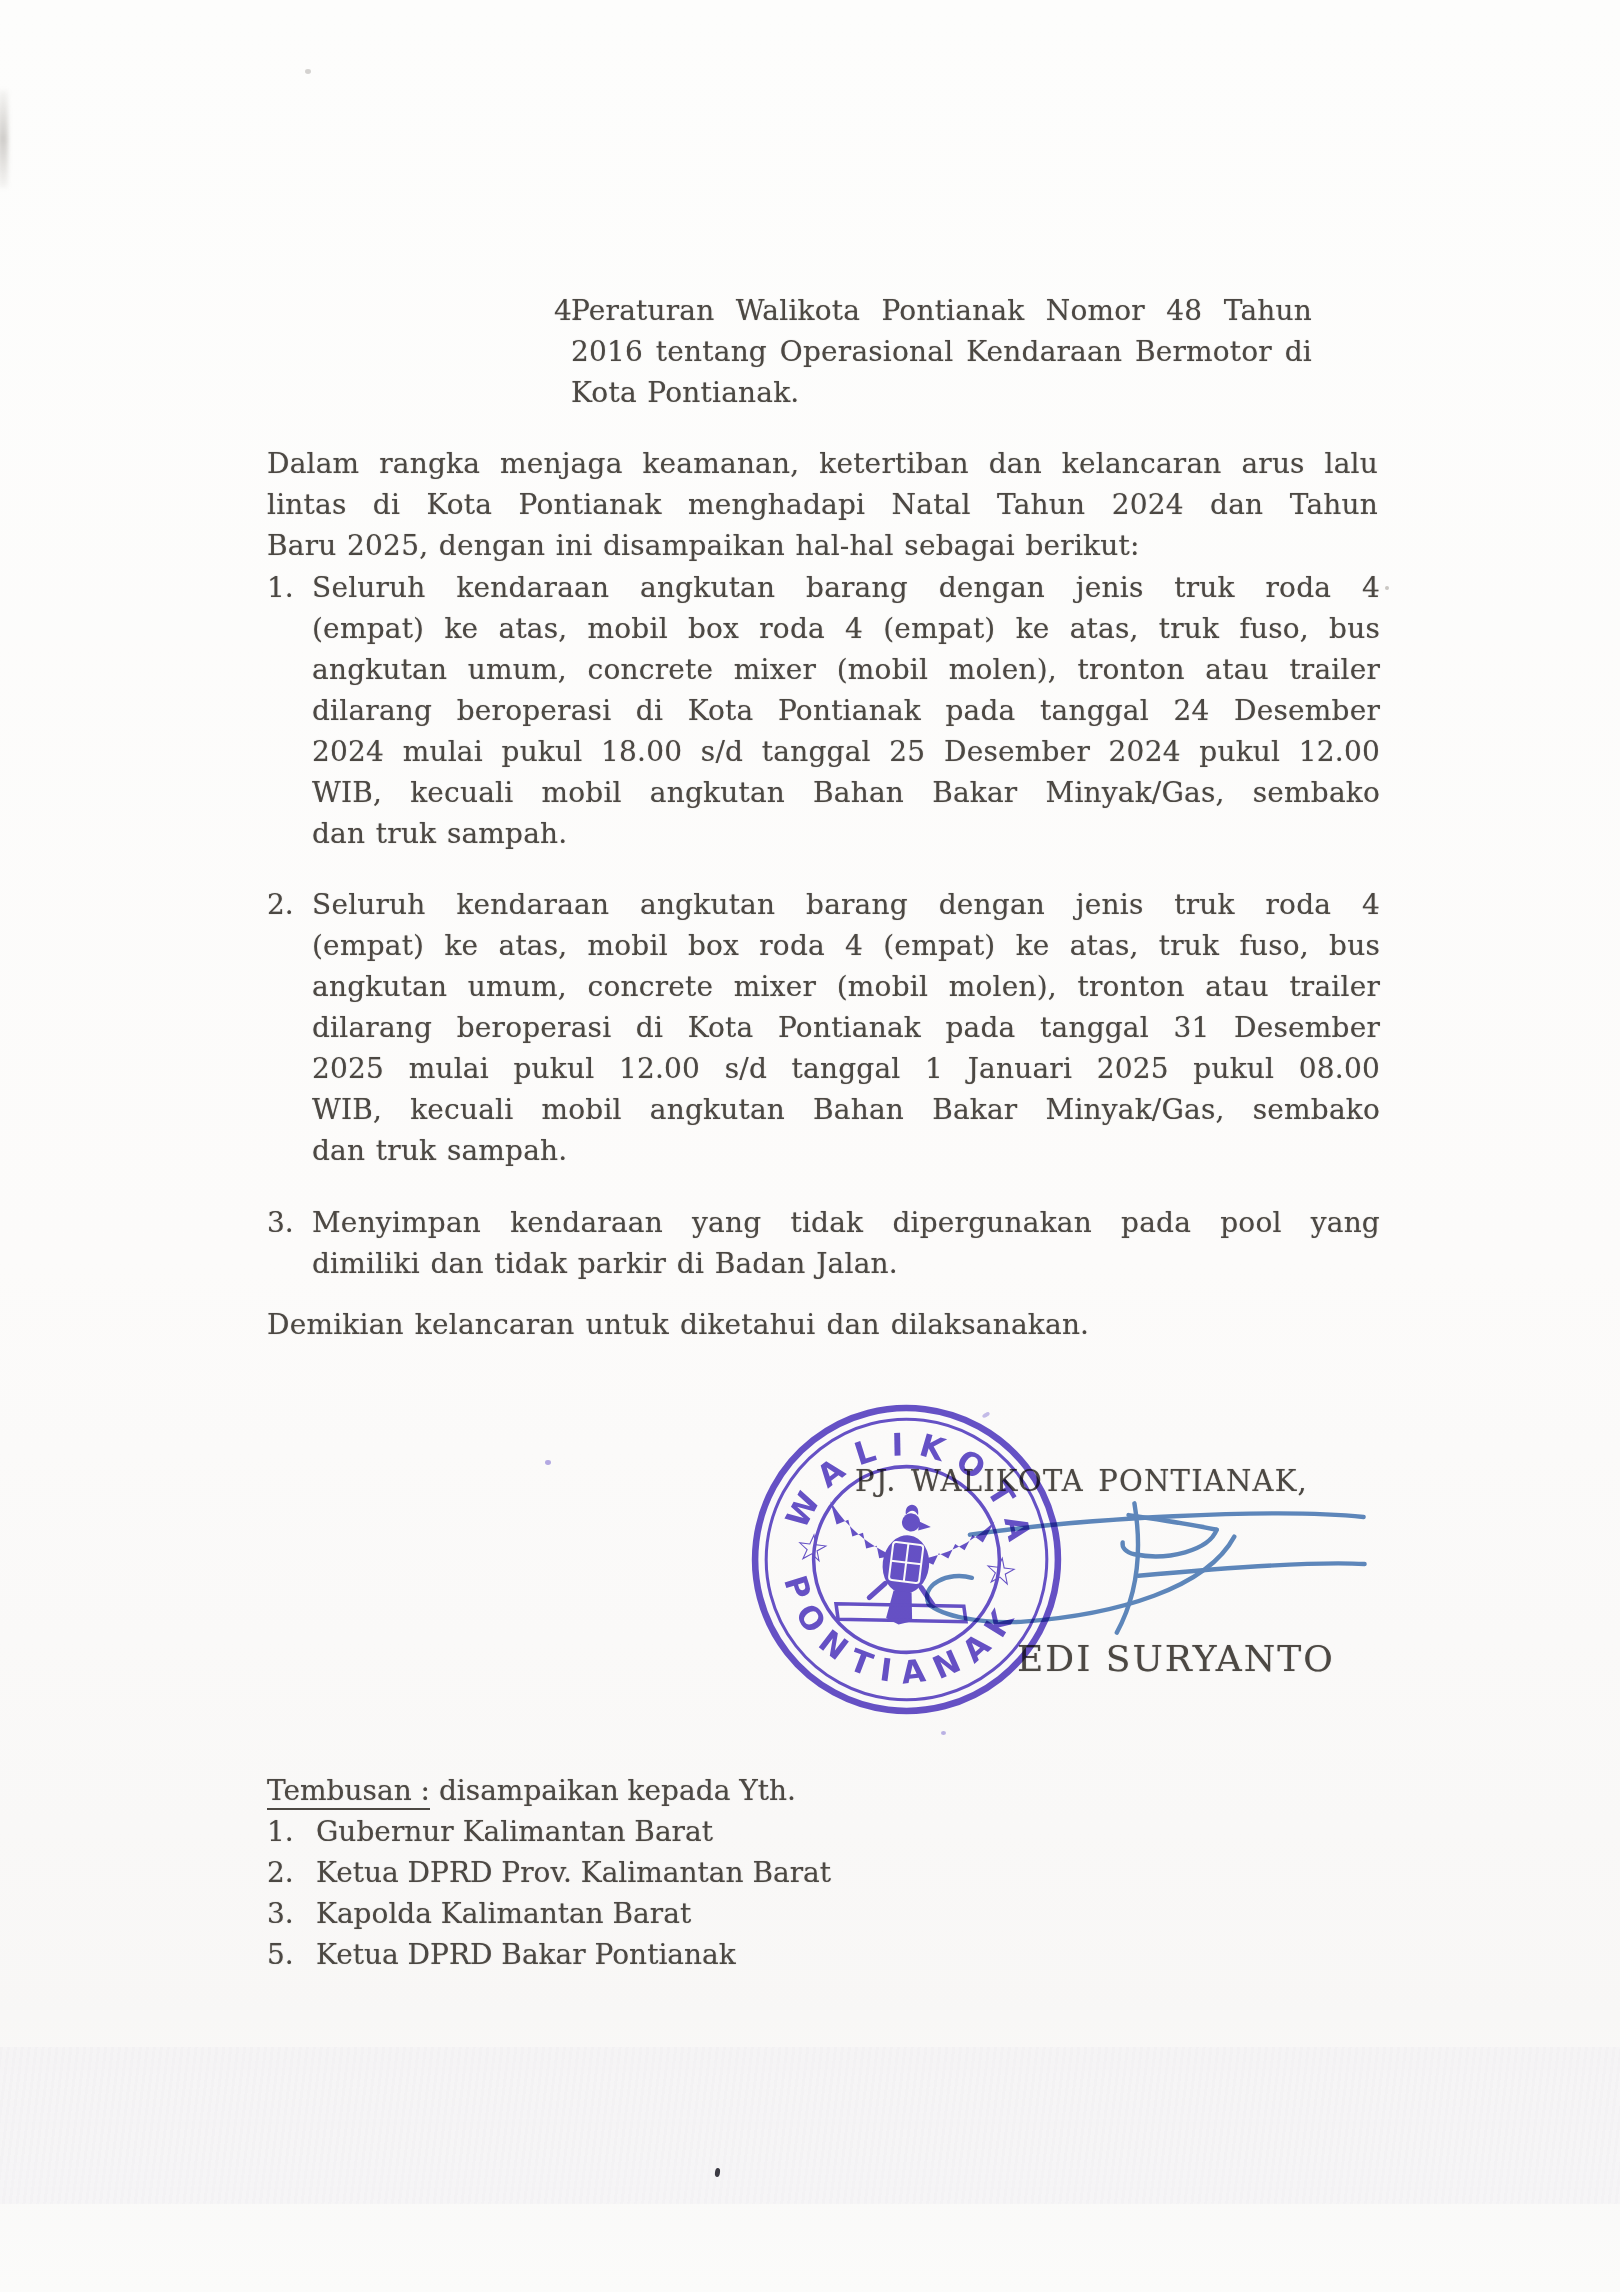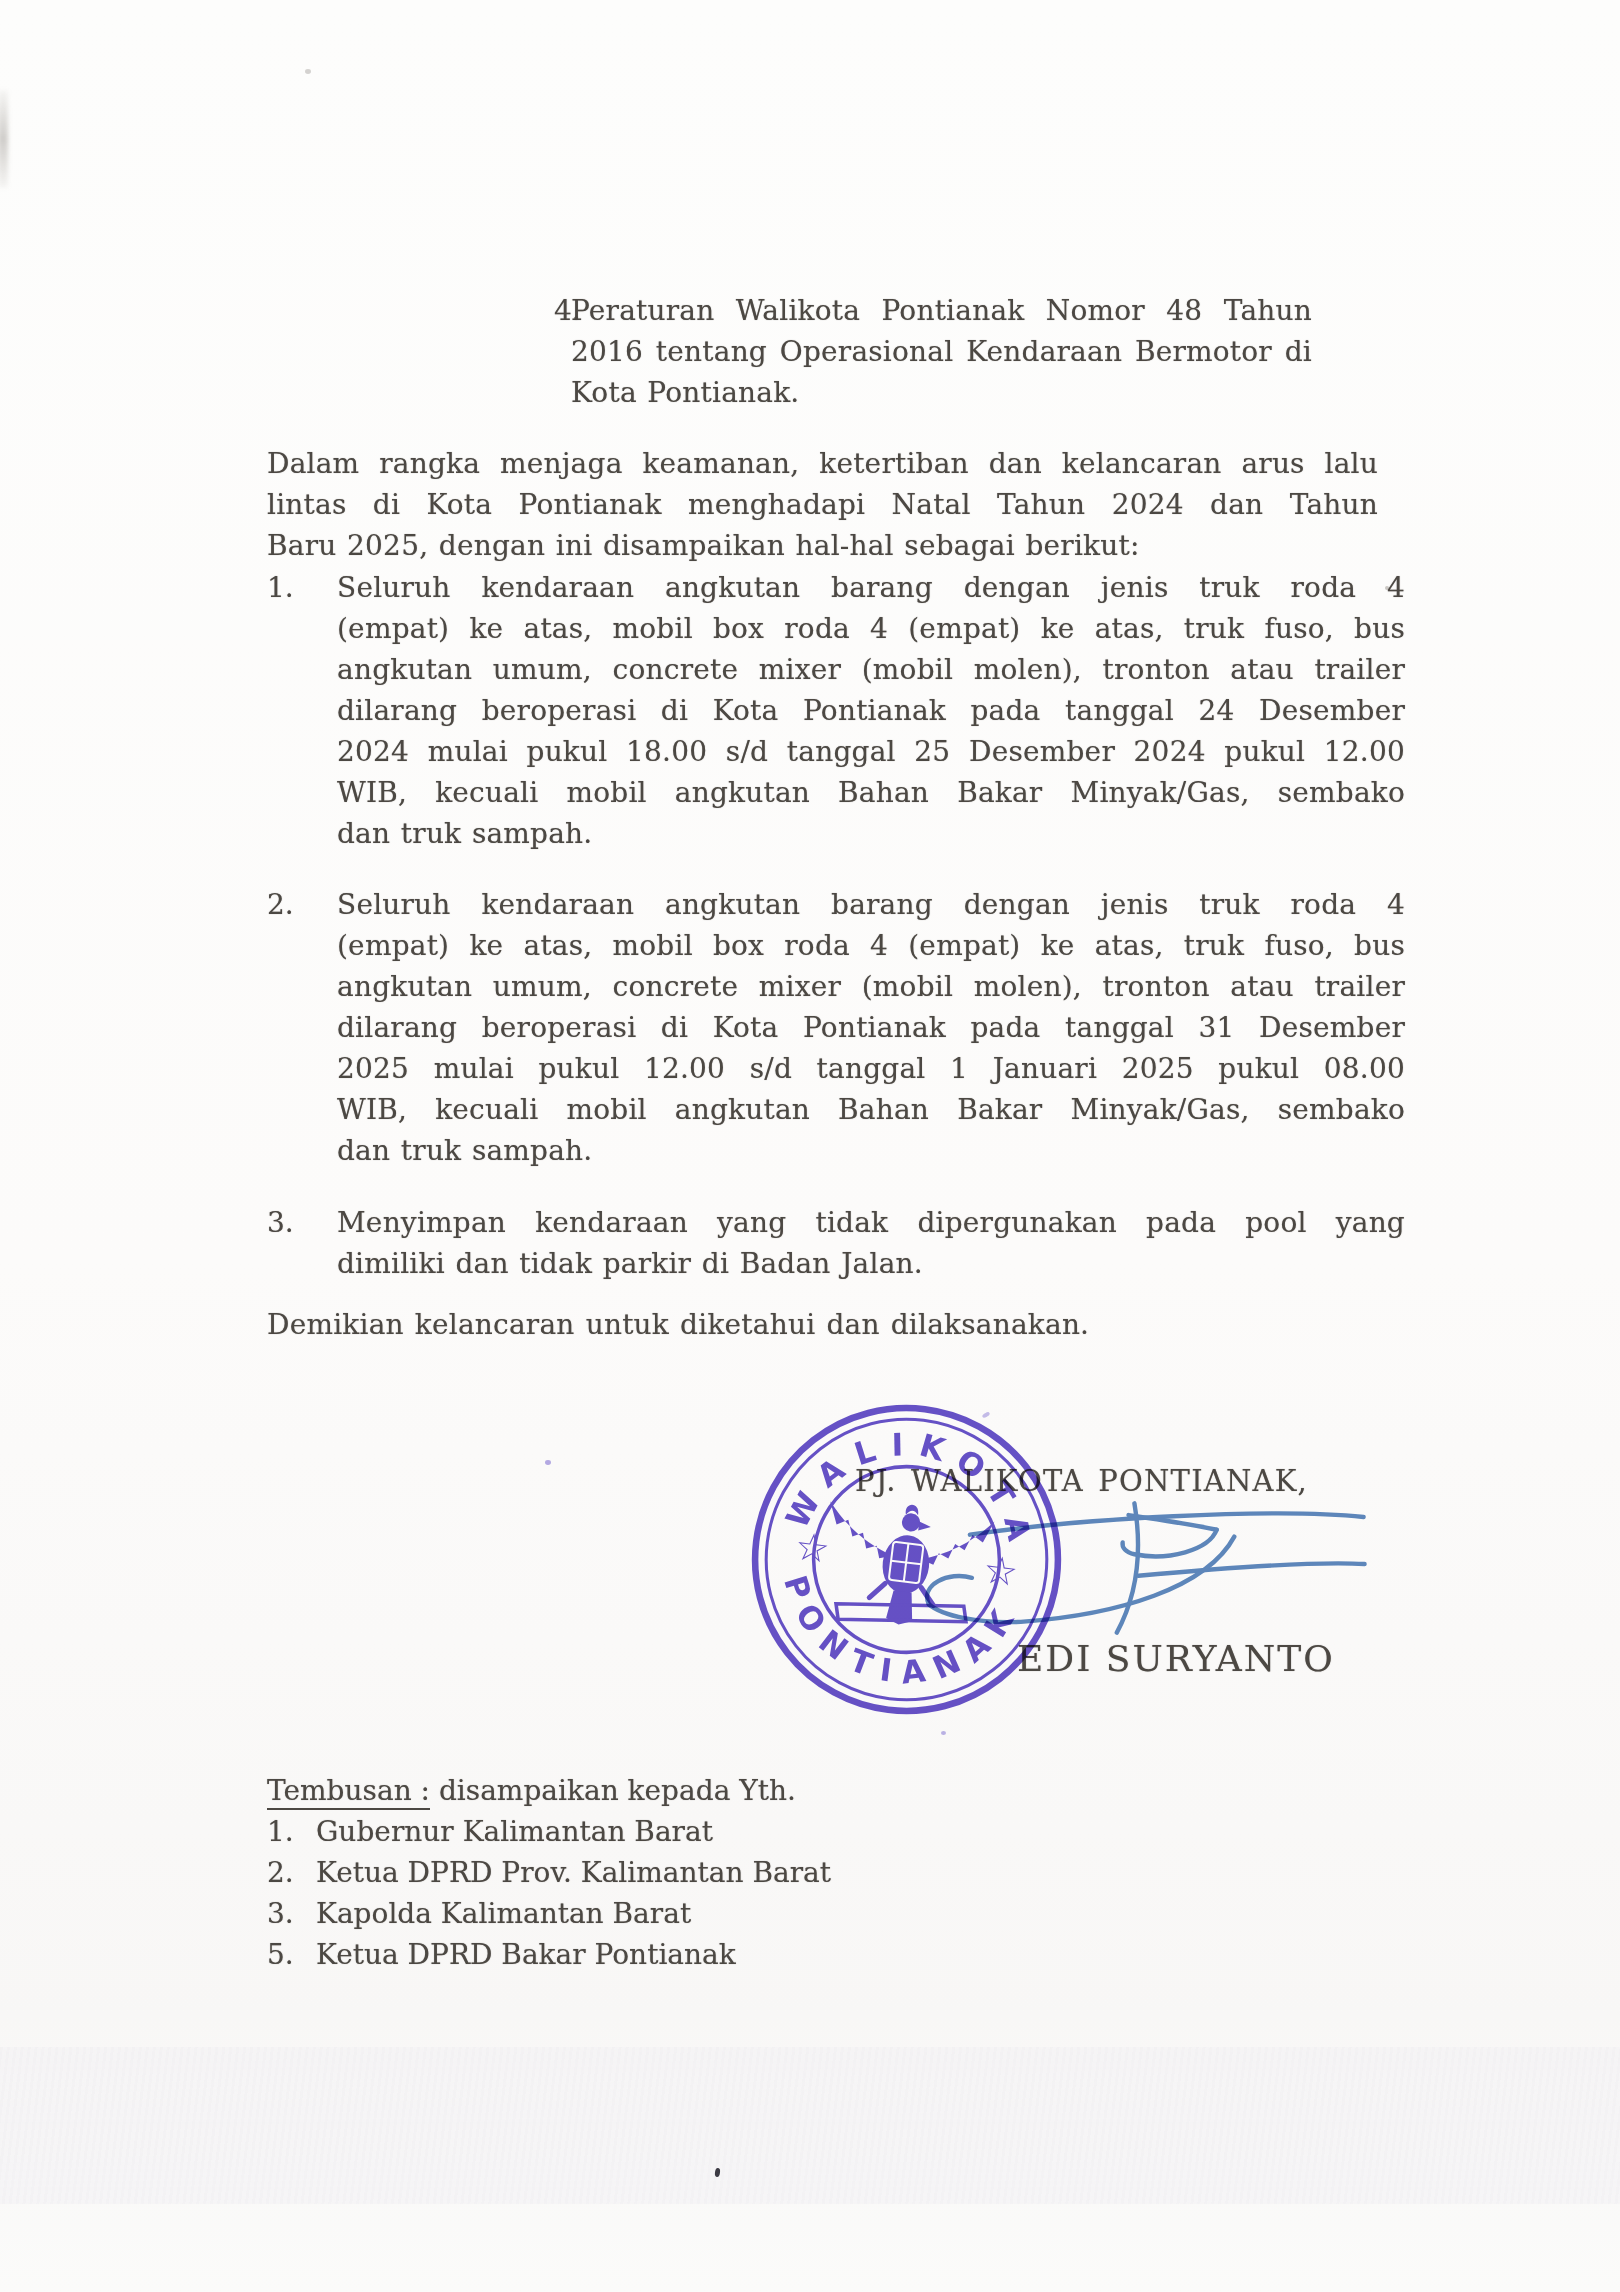--- a/index.html
+++ b/index.html
@@ -17,21 +17,21 @@
   .ln-last{text-align-last:left;}
   
   #ref-item{top:290px;left:554px;width:776px;}
   #ref-item .num{position:absolute;left:0;top:0;height:41px;line-height:41px;font-size:28px;}
   #ref-item .lines{margin-left:17px;width:741px;}
   
   #intro{top:443px;left:267px;width:1111px;}
   
   .list-item{position:absolute;left:267px;width:1113px;}
   .list-item .num{position:absolute;left:0;top:0;height:41px;line-height:41px;font-size:28px;}
-  .list-item .lines{margin-left:70px;width:1068px;}
+  .list-item .lines{margin-left:45px;width:1068px;}
   #list .list-item:nth-child(1){top:567px;}
   #list .list-item:nth-child(2){top:884px;}
   #list .list-item:nth-child(3){top:1202px;}
   
   #closing{top:1304px;left:267px;font-size:28px;line-height:41px;letter-spacing:0.2px;word-spacing:2px;}
   
   #sig-title{top:1462px;left:855px;font-size:29px;letter-spacing:1.2px;word-spacing:3.9px;line-height:39px;}
   #sig-name{top:1639px;left:1017px;font-size:36px;letter-spacing:2px;line-height:39px;}
   #stamp{position:absolute;left:745px;top:1398px;width:323px;height:323px;mix-blend-mode:multiply;opacity:.93;}
   #signature{position:absolute;left:823px;top:1466px;width:568px;height:201px;mix-blend-mode:multiply;opacity:.9;}

